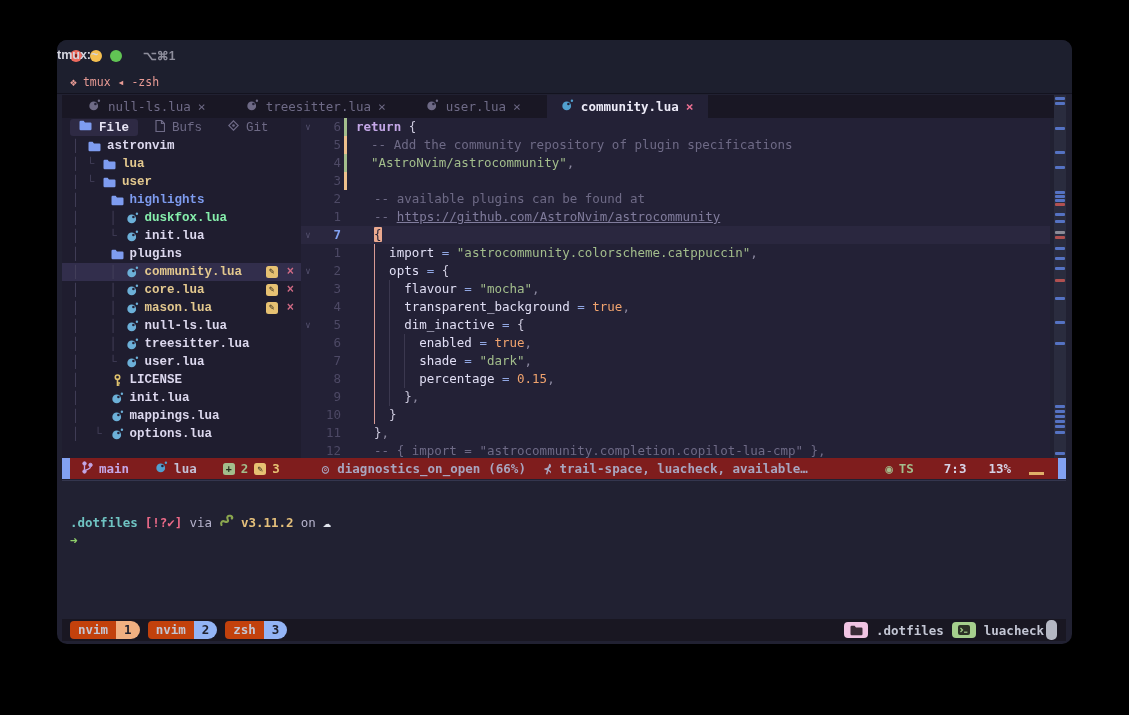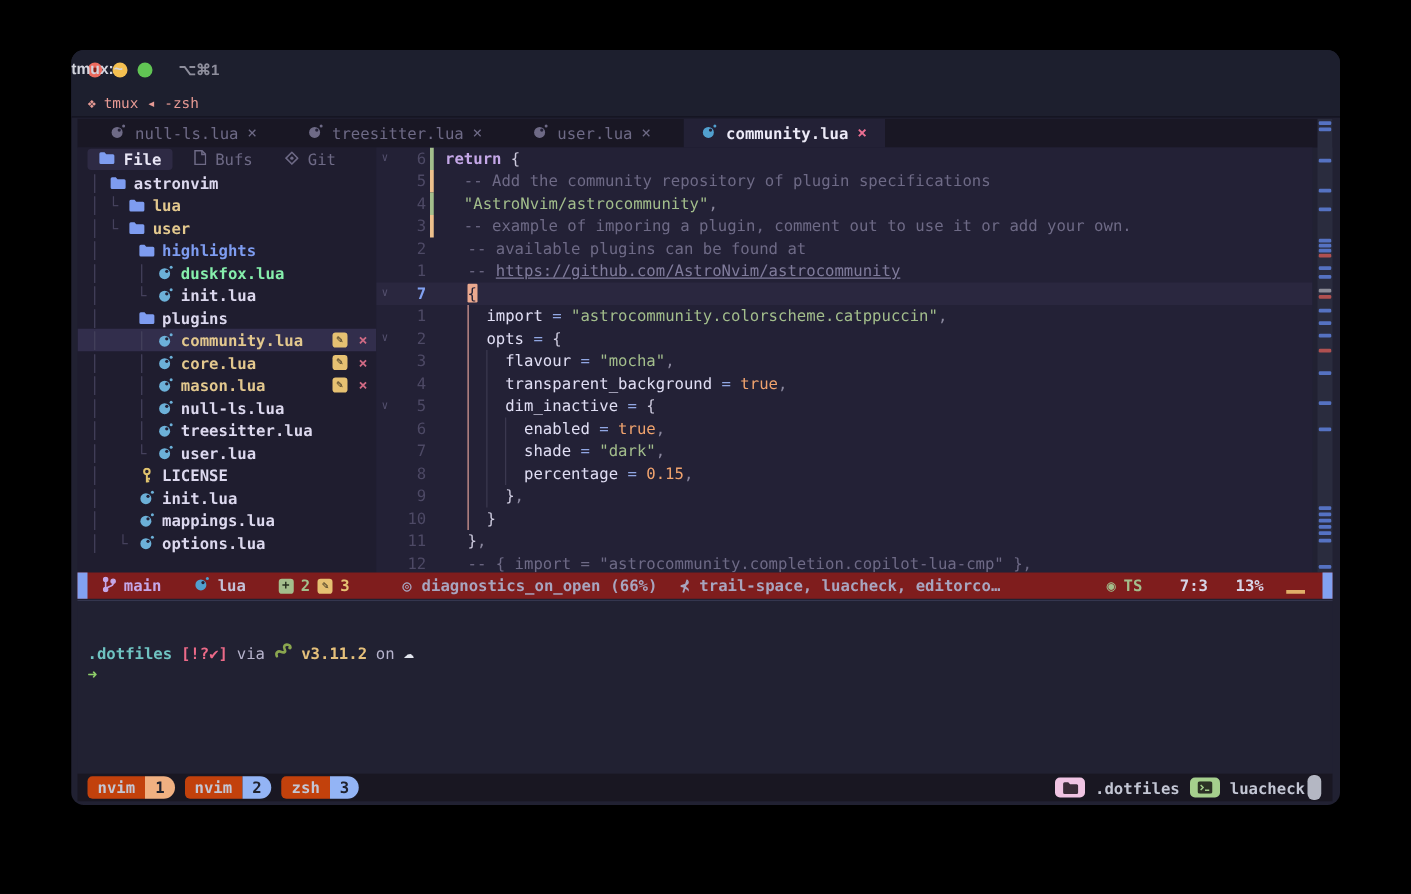--- a/index.html
+++ b/index.html
@@ -18,21 +18,21 @@
   .tl-red::after { content:""; position:absolute; left:4px; top:4px; width:4px; height:4px; border-radius:50%; background:#8a1f14; }
   .tl-yellow{ left:33px; background:#f4bf50; }
   .tl-green { left:53px; background:#61c454; }
   #shortcut { position:absolute; left:86px; top:9px; font-size:12px; color:#8e8e9c; font-family:"Liberation Sans",sans-serif; font-weight:bold; }
   #title { position:absolute; left:0; right:0; top:8px; font-size:12.5px; color:#d3d4de; font-family:"Liberation Sans",sans-serif; font-weight:bold; }
   
   #tmuxtabs { position:absolute; left:0; top:32px; width:100%; height:22px; background:#1d1f2e; border-bottom:1px solid #13131f; }
   #tmuxtab { position:absolute; left:13px; top:3px; font-size:11.5px; color:#e79a94; display:flex; gap:6px; align-items:center; }
   
   #tabline { position:absolute; left:5px; top:55px; width:1004px; height:23px; background:#191724; display:flex; align-items:center; }
-  #sidebar { position:absolute; left:5px; top:78px; width:239px; height:340px; background:#1f1d2f; overflow:hidden; }
+  #sidebar { position:absolute; left:5px; top:78px; width:239px; height:340px; background:#1f1d2f; overflow:hidden;font-family:Liberation Mono, monospace; }
   #editor  { position:absolute; left:244px; top:78px; width:749px; height:340px; background:#232136; overflow:hidden; }
   #scrollbar { position:absolute; left:997px; top:55px; width:12px; height:363px; background:#2a2c3e; }
   .sbmark { position:absolute; left:1px; width:10px; height:3px; border-radius:1px; }
   .sb-b { background:#5572c2; } .sb-r { background:#b05050; } .sb-g { background:#8b8b97; }
 
   
   .btab { display:flex; align-items:center; gap:7px; padding:0 14px; height:23px; margin-left:12px;
           font-size:12.5px; color:#6e6a86; cursor:default; }
   .btab.active { background:#232136; color:#eceaf7; font-weight:bold; }
   .btab .x { font-size:13px; color:#6e6a86; }
@@ -275,21 +275,21 @@
               <circle cx="7.4" cy="5" r="1.3" fill="#232136"></circle>
               <circle cx="10.9" cy="1.8" r="1.2" fill="#6cb0d8"></circle>
             </svg></span><span class="t-white">options.lua</span></div>
       </div>
   </div>
 
   <div id="editor">
       <div class="eline"><span class="fold">∨</span><span class="lnum">6</span><span class="sgn s-green"></span><span class="codecell"><span class="sg-k">return </span><span class="sg-p">{</span></span></div>
       <div class="eline"><span class="fold"></span><span class="lnum">5</span><span class="sgn s-orange"></span><span class="codecell"><span class="sg-c">  -- Add the community repository of plugin specifications</span></span></div>
       <div class="eline"><span class="fold"></span><span class="lnum">4</span><span class="sgn s-green"></span><span class="codecell"><span class="sg-w">  </span><span class="sg-s">"AstroNvim/astrocommunity"</span><span class="sg-d">,</span></span></div>
-      <div class="eline"><span class="fold"></span><span class="lnum">3</span><span class="sgn s-orange"></span><span class="codecell"><span class="sg-c">  -- example of imporing a plugin, comment out to use it or add your own.</span></span></div>
+      <div class="eline"><span class="fold"></span><span class="lnum">3</span><span class="sgn s-orange"></span></div>
       <div class="eline"><span class="fold"></span><span class="lnum">2</span><span class="sgn"></span><span class="codecell"><span class="sg-c">  -- available plugins can be found at</span></span></div>
       <div class="eline"><span class="fold"></span><span class="lnum">1</span><span class="sgn"></span><span class="codecell"><span class="sg-c">  -- </span><span class="sg-u">https://github.com/AstroNvim/astrocommunity</span></span></div>
       <div class="eline curline"><span class="fold">∨</span><span class="lnum curnum">7</span><span class="sgn"></span><span class="codecell"><span class="sg-w">  </span><span class="sg-cur">{</span></span></div>
       <div class="eline"><span class="fold"></span><span class="lnum">1</span><span class="sgn"></span><span class="codecell"><span class="sg-w">    import</span><span class="sg-o"> = </span><span class="sg-s">"astrocommunity.colorscheme.catppuccin"</span><span class="sg-d">,</span></span></div>
       <div class="eline"><span class="fold">∨</span><span class="lnum">2</span><span class="sgn"></span><span class="codecell"><span class="sg-w">    opts</span><span class="sg-o"> = </span><span class="sg-p">{</span></span></div>
       <div class="eline"><span class="fold"></span><span class="lnum">3</span><span class="sgn"></span><span class="codecell"><span class="sg-w">      flavour</span><span class="sg-o"> = </span><span class="sg-s">"mocha"</span><span class="sg-d">,</span></span></div>
       <div class="eline"><span class="fold"></span><span class="lnum">4</span><span class="sgn"></span><span class="codecell"><span class="sg-w">      transparent_background</span><span class="sg-o"> = </span><span class="sg-n">true</span><span class="sg-d">,</span></span></div>
       <div class="eline"><span class="fold">∨</span><span class="lnum">5</span><span class="sgn"></span><span class="codecell"><span class="sg-w">      dim_inactive</span><span class="sg-o"> = </span><span class="sg-p">{</span></span></div>
       <div class="eline"><span class="fold"></span><span class="lnum">6</span><span class="sgn"></span><span class="codecell"><span class="sg-w">        enabled</span><span class="sg-o"> = </span><span class="sg-n">true</span><span class="sg-d">,</span></span></div>
       <div class="eline"><span class="fold"></span><span class="lnum">7</span><span class="sgn"></span><span class="codecell"><span class="sg-w">        shade</span><span class="sg-o"> = </span><span class="sg-s">"dark"</span><span class="sg-d">,</span></span></div>
@@ -360,21 +360,21 @@
       <span class="pencil">✎</span>
       <span class="sl-mod">3</span>
     </div>
     <div class="sl-diag">
       <span>◎</span>
       <span>diagnostics_on_open</span>
       <span>(66%)</span>
     </div>
     <div class="sl-fmt">
       <span>⊀</span>
-      <span>trail-space, luacheck, editorco…</span>
+      <span>trail-space, luacheck, available…</span>
     </div>
     <div class="sl-ts">
       <span>◉</span>
       <span>TS</span>
     </div>
     <span class="sl-pos">7:3</span>
     <span class="sl-pct">13%</span>
     <div class="ybar"></div>
     <div class="modeblock right"></div>
   </div>

